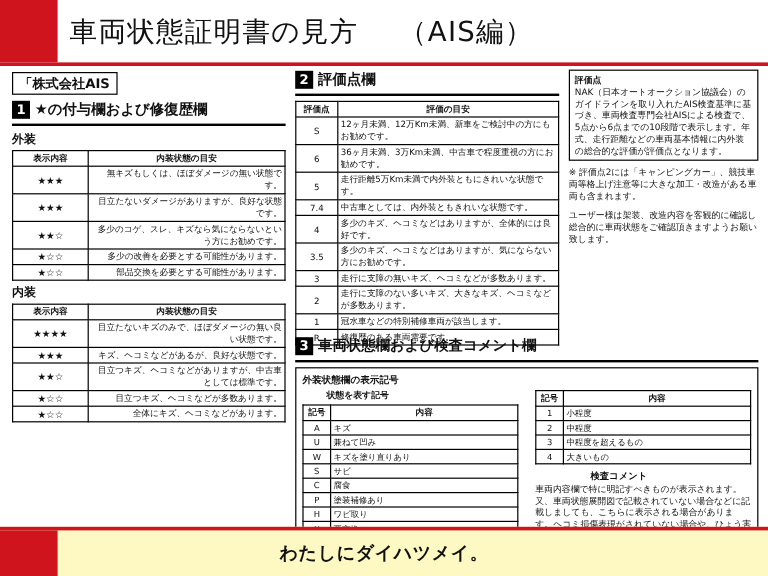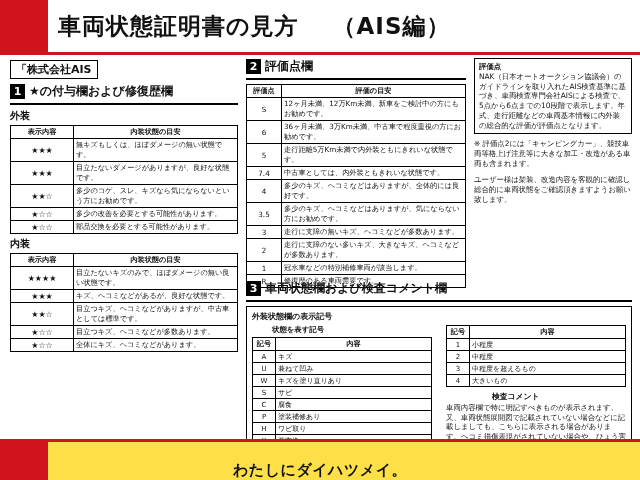--- a/index.html
+++ b/index.html
@@ -13,21 +13,21 @@
   
   .header{
     position:absolute;left:0;top:0;width:640px;height:52px;
     border-bottom:3px solid #d0141e;
     display:flex;align-items:center;
   }
   .header .bar{
     position:absolute;left:0;top:0;width:48px;height:52px;background:#d0141e;
   }
   .header .title{
-    margin-left:58px;font-size:23px;font-weight:bold;letter-spacing:1px;
+    margin-left:58px;font-size:23px;font-weight:normal;letter-spacing:1px;
     white-space:nowrap;
   }
   .header .title .ais{margin-left:34px;}
 
   
   .content{position:absolute;left:0;top:52px;width:640px;height:390px;}
 
   .col-left{position:absolute;left:10px;top:6px;width:228px;}
   .col-mid{position:absolute;left:246px;top:6px;width:220px;}
   .col-right{position:absolute;left:474px;top:6px;width:158px;}
@@ -45,21 +45,21 @@
     margin-right:4px;flex:none;
   }
   .sec-title{font-size:12px;font-weight:bold;white-space:nowrap;}
   .sec-rule{height:2px;background:#000;margin:2px 0 4px 0;}
 
   .subhead{font-size:10px;font-weight:bold;margin:3px 0 2px 0;}
 
   table{border-collapse:collapse;width:100%;}
   td,th{border:1px solid #000;font-size:7.2px;padding:1px 2px;vertical-align:middle;}
   th{font-weight:bold;background:#fff;text-align:center;}
-  .t-left td.desc{text-align:left;}
+  .t-left td.desc{text-align:right;}
   .stars{text-align:center;white-space:nowrap;letter-spacing:0px;font-size:8px;}
 
   
   .mid-table td.score{text-align:center;width:26px;}
   .mid-table th{font-size:7.2px;}
 
   
   .note-box{
     border:1px solid #000;font-size:7.4px;line-height:1.32;padding:3px 4px;
     margin-bottom:5px;
@@ -75,22 +75,22 @@
   .two-tables .tt{flex:1;}
   .tt-cap{font-size:7.4px;font-weight:bold;margin-bottom:2px;padding-left:20px;}
   .tt table td{font-size:7px;padding:0.5px 2px;}
   .tt .code{text-align:center;width:18px;}
   .comment-box{margin-top:5px;font-size:7.4px;line-height:1.35;}
   .comment-box b{font-size:7.8px;padding-left:46px;}
 
   
   .footer{
     position:absolute;left:0;bottom:0;width:640px;height:38px;
-    border-top:3px solid #d0141e;background:#fde047;
-    display:flex;align-items:flex-end;justify-content:center;
+    border-top:3px solid #d0141e;background:#fef9c3;
+    display:flex;align-items:center;justify-content:center;
   }
   .footer .fbar{position:absolute;left:0;bottom:0;width:48px;height:38px;background:#d0141e;}
   .footer .slogan{font-size:15px;font-weight:bold;color:#111;letter-spacing:0.5px;}
   .footer .brand{
     display:flex;align-items:center;margin-left:14px;
   }
   .footer .logo{
     width:26px;height:20px;margin-right:7px;position:relative;
     background:#d0141e;
     clip-path:polygon(50% 0%,100% 38%,82% 100%,18% 100%,0% 38%);

